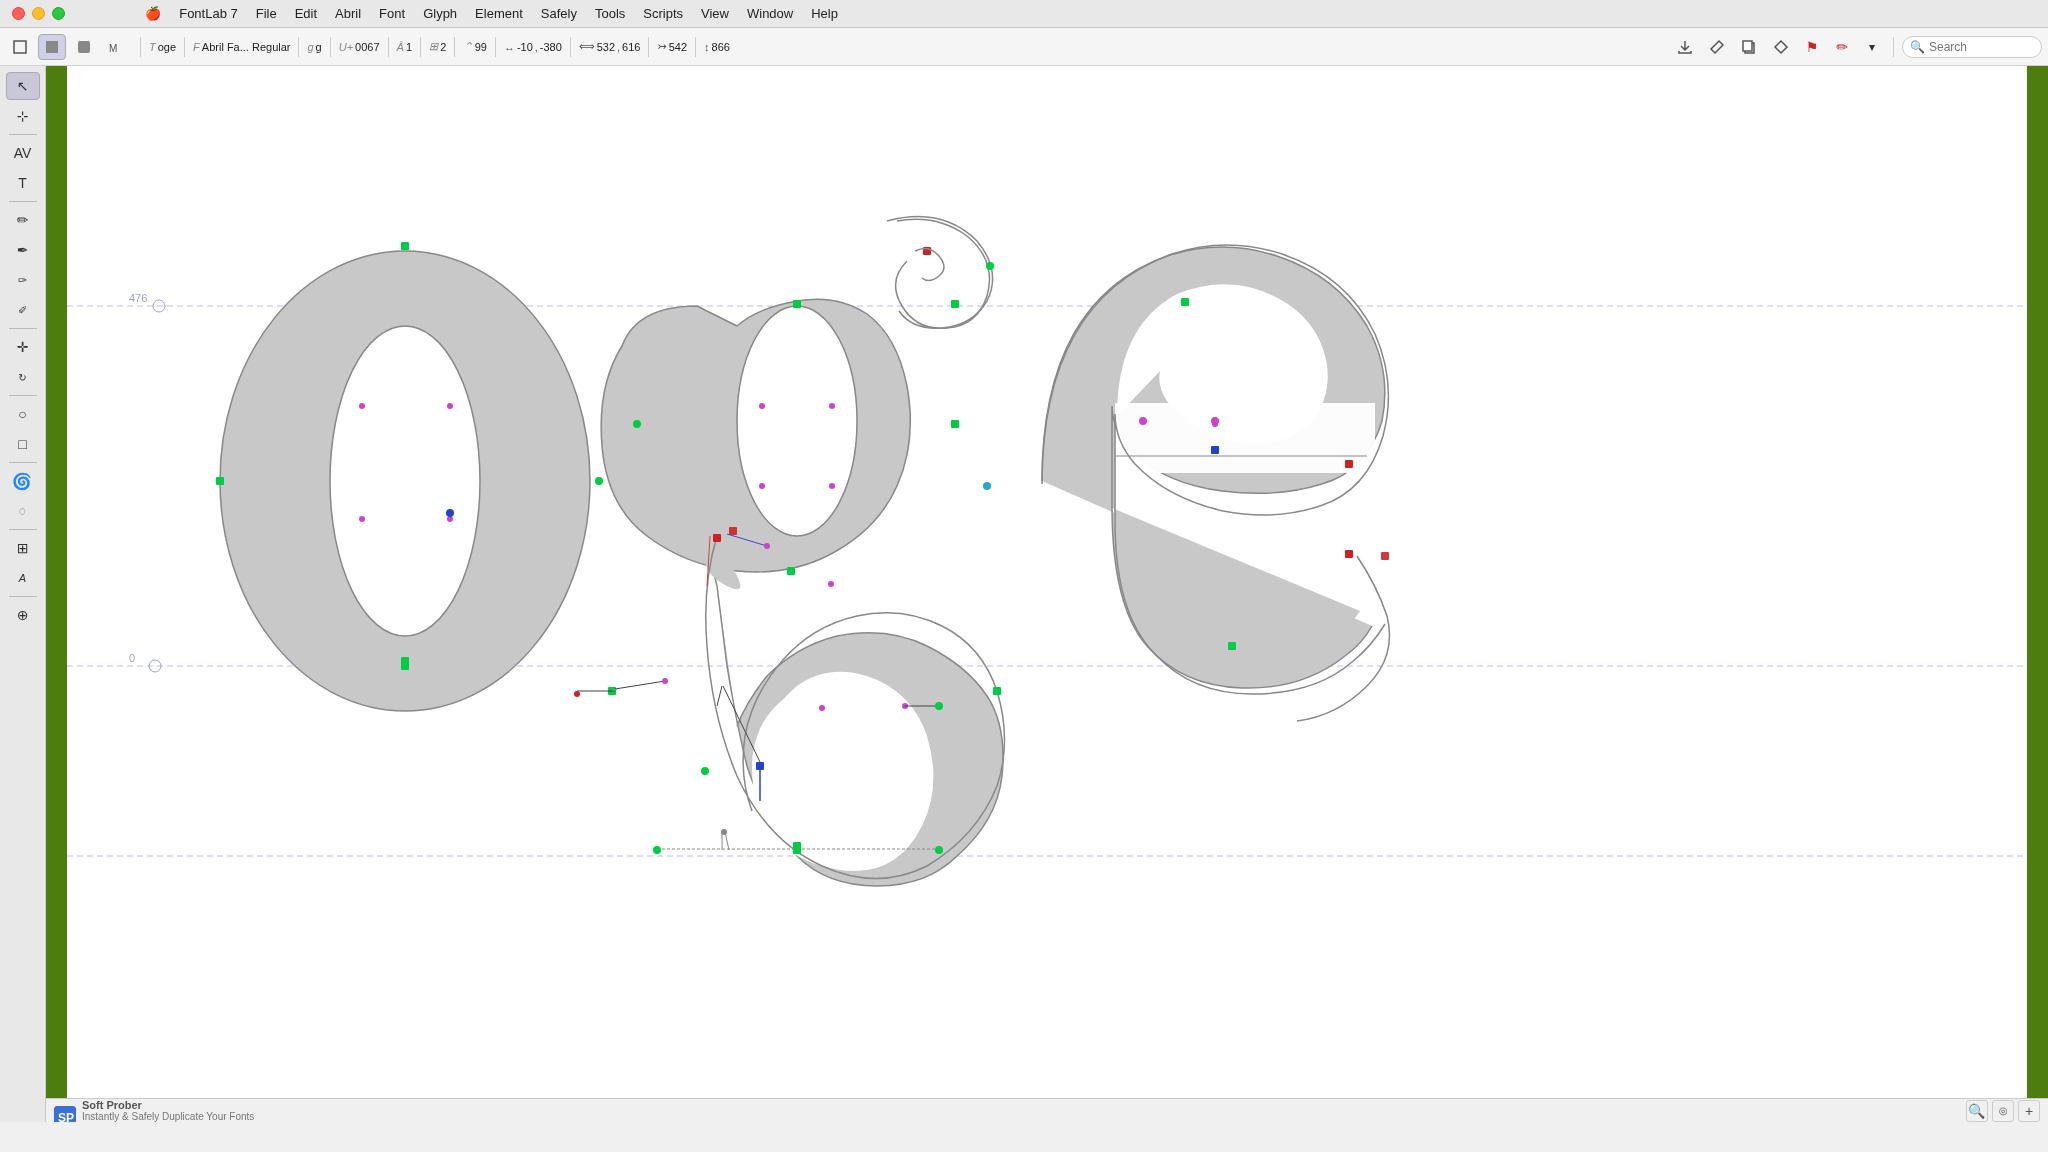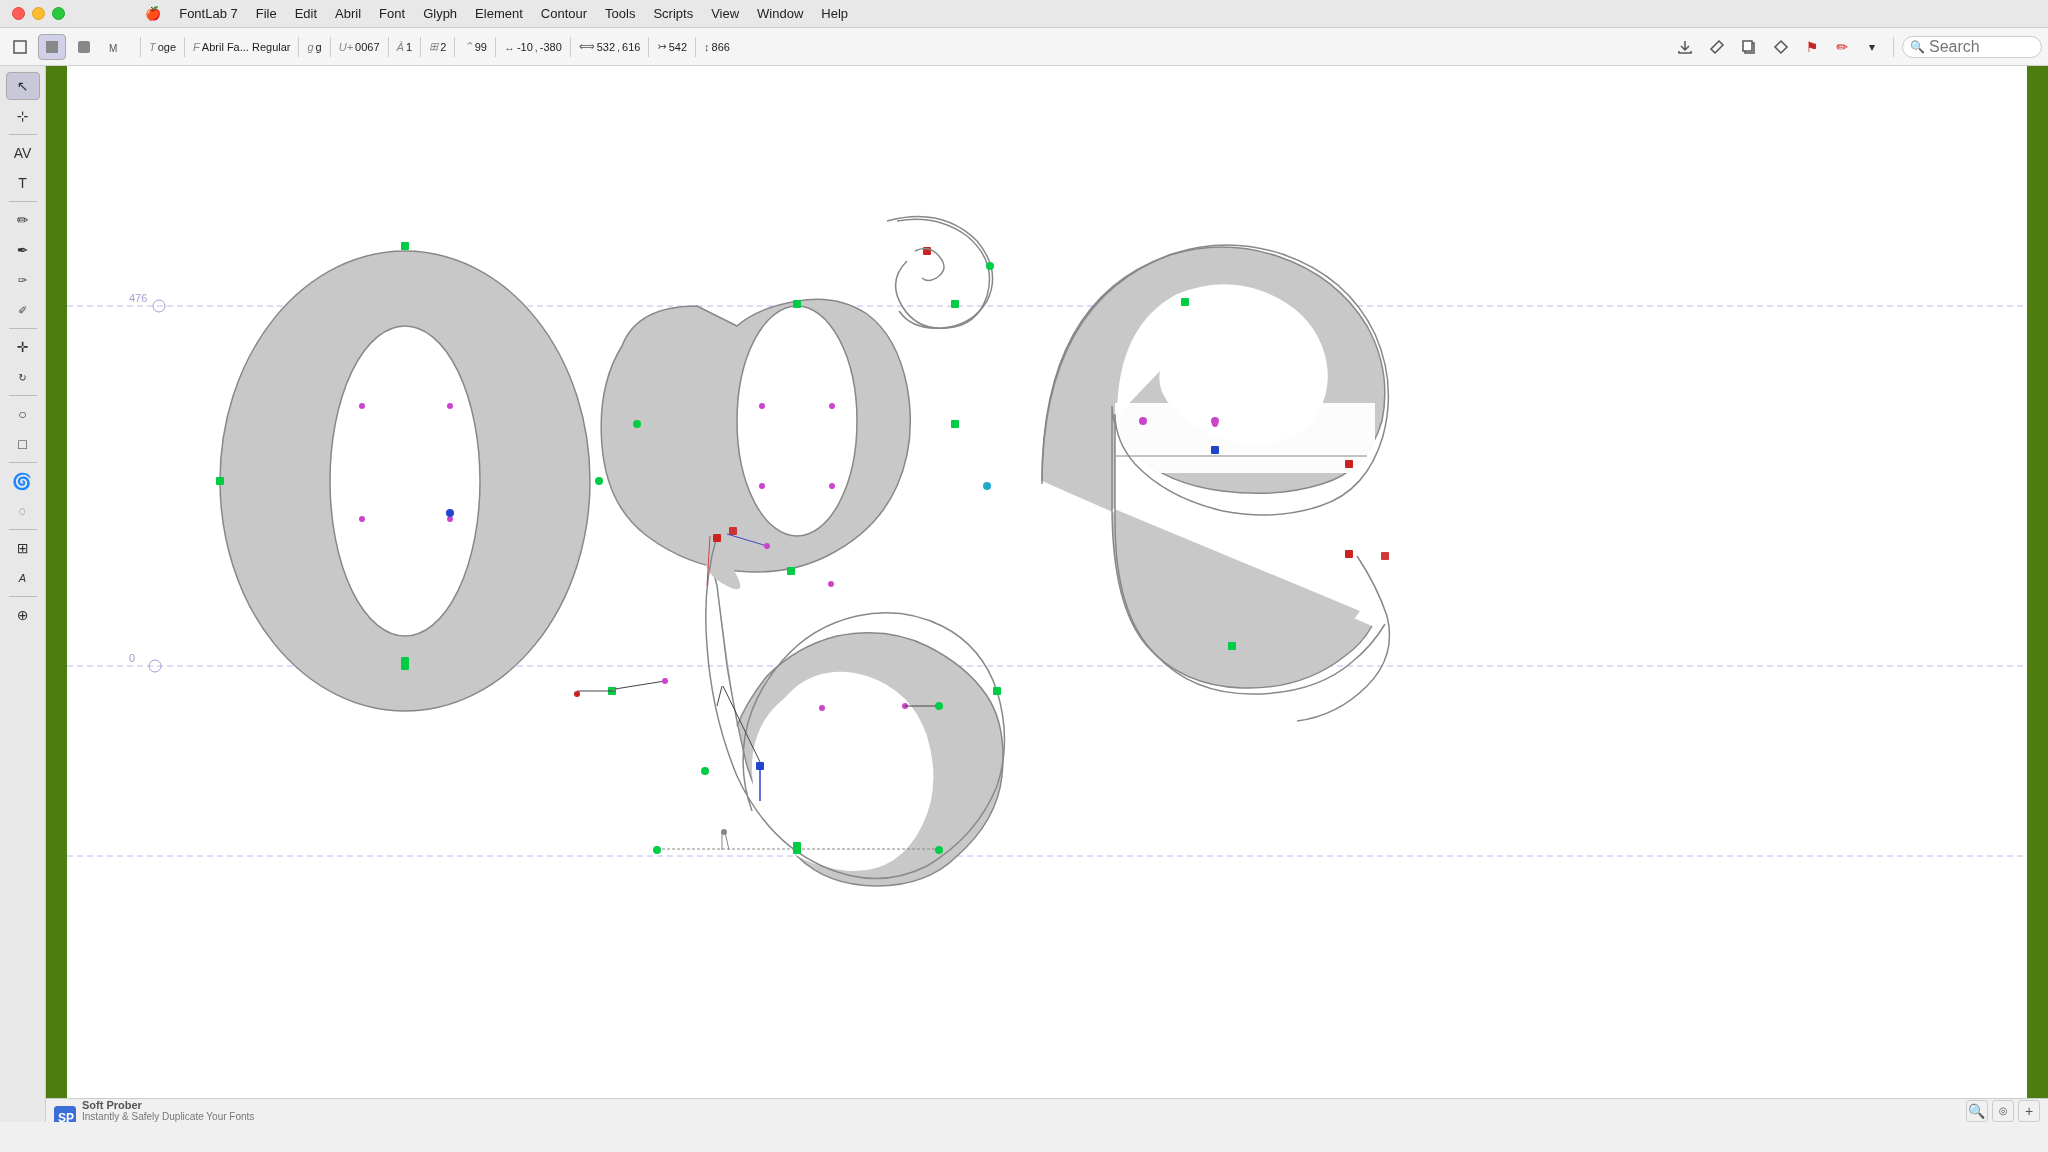--- a/index.html
+++ b/index.html
@@ -190,21 +190,21 @@
       margin-top: 12px;
     }
 
     
     .search-box {
       height: 22px;
       border: 1px solid #ccc;
       border-radius: 11px;
       background: white;
       padding: 0 10px 0 26px;
-      font-size: 16px;
+      font-size: 12px;
       outline: none;
       width: 140px;
       color: #333;
     }
     .search-container {
       position: relative;
       display: flex;
       align-items: center;
     }
     .search-icon-inner {
@@ -248,21 +248,21 @@
   </div>
   <div class="title-bar-menu">
     <span>🍎</span>
     <span>FontLab 7</span>
     <span>File</span>
     <span>Edit</span>
     <span>Abril</span>
     <span>Font</span>
     <span>Glyph</span>
     <span>Element</span>
-    <span>Contour</span>
+    <span>Safely</span>
     <span>Tools</span>
     <span>Scripts</span>
     <span>View</span>
     <span>Window</span>
     <span>Help</span>
   </div>
 </div>
 
 <div id="toolbar">
 

